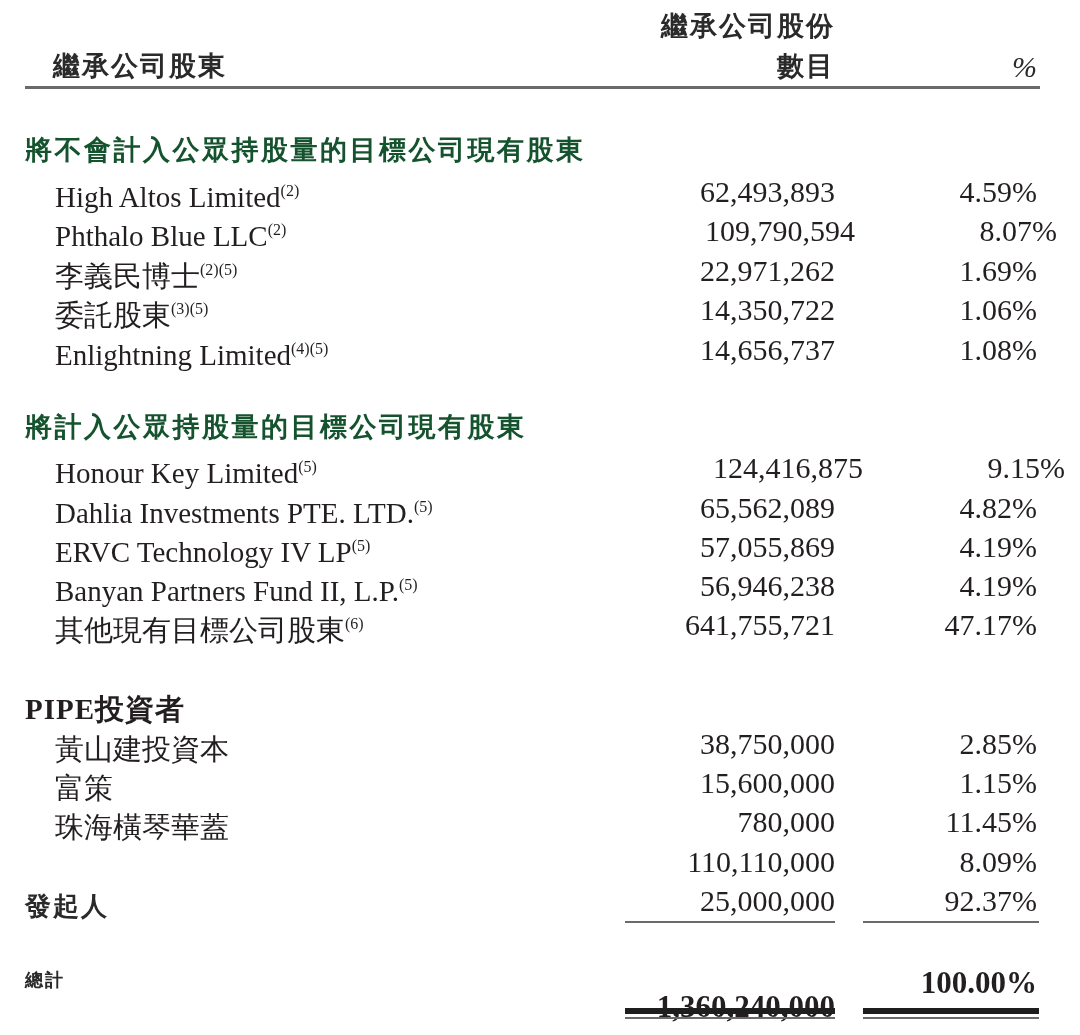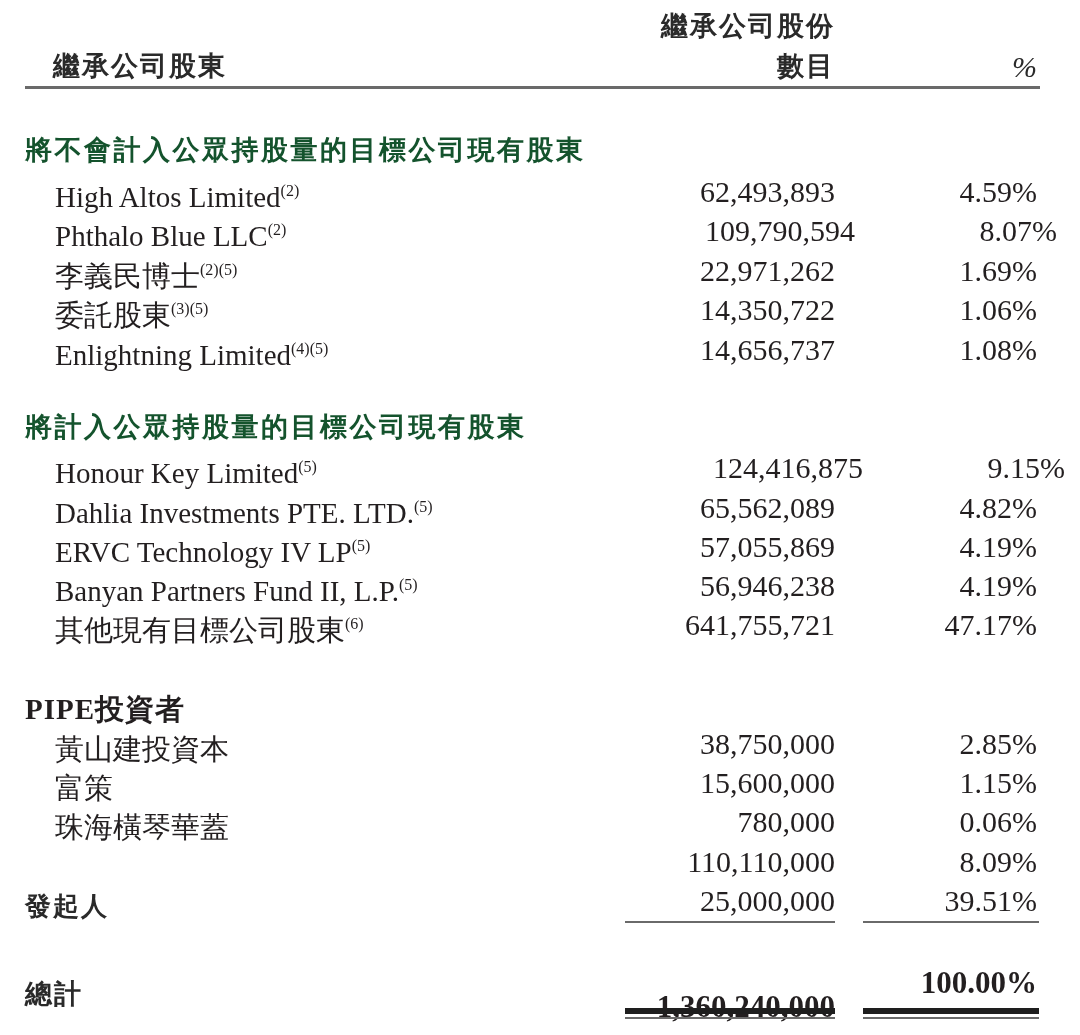--- a/index.html
+++ b/index.html
@@ -26,21 +26,21 @@
     .row .name.sans-label { left: 25px; font-family: "DejaVu Sans", sans-serif; font-size: 26px; letter-spacing: 2px; font-weight: bold; color:#2a2a2a; }
     .row .name sup { font-size: 16px; vertical-align: 0; position: relative; top: -11px; }
     .row .shares { position: absolute; right: 245px; top: 0; font-size: 30px; line-height: 40px; }
     .row .pct { position: absolute; right: 43px; top: 0; font-size: 30px; line-height: 40px; }
 
     .rule-shares { left: 625px; width: 210px; height: 2px; background: #6a6a6a; }
     .rule-pct { left: 863px; width: 176px; height: 2px; background: #6a6a6a; }
     .thick { height: 6px; background: #1e1e1e; }
     .thin { height: 2px; background: #6a6a6a; }
 
-    .total-label { left: 25px; top: 968px; font-size: 27px; letter-spacing: 2px; font-weight: bold; color:#2a2a2a;margin-top:8px; }
+    .total-label { left: 25px; top: 968px; font-size: 18px; letter-spacing: 2px; font-weight: bold; color:#2a2a2a; }
     .total-shares { right: 245px; top: 965px; font-size: 31px; font-weight: bold; margin-top: 24px; }
     .total-pct { right: 43px; top: 965px; font-size: 31px; font-weight: bold; }
   </style>
 </head>
 <body>
 
 <div class="abs hdr hdr-name sans">繼承公司股東</div>
 <div class="abs hdr hdr-shares-1 sans">繼承公司股份</div>
 <div class="abs hdr hdr-shares-2 sans">數目</div>
 <div class="abs hdr hdr-pct">%</div>
@@ -112,31 +112,31 @@
   <span class="pct">2.85%</span>
 </div>
 <div class="abs row" style="top:763px;">
   <span class="name"><span>富策</span><sup></sup></span>
   <span class="shares">15,600,000</span>
   <span class="pct">1.15%</span>
 </div>
 <div class="abs row" style="top:802px;">
   <span class="name"><span>珠海橫琴華蓋</span><sup></sup></span>
   <span class="shares">780,000</span>
-  <span class="pct">0.06%</span>
+  <span class="pct">11.45%</span>
 </div>
 
 <div class="abs row" style="top:842px;">
   <span class="shares">110,110,000</span>
   <span class="pct">8.09%</span>
 </div>
 <div class="abs row" style="top:881px;">
   <span class="name sans-label">發起人</span>
   <span class="shares">25,000,000</span>
-  <span class="pct">39.51%</span>
+  <span class="pct">92.37%</span>
 </div>
 
 <div class="abs rule-shares" style="top:921px;"></div>
 <div class="abs rule-pct" style="top:921px;"></div>
 
 <div class="abs total-label sans">總計</div>
 <div class="abs total-shares">1,360,240,000</div>
 <div class="abs total-pct">100.00%</div>
 
 <div class="abs rule-shares thick" style="top:1008px;"></div>

